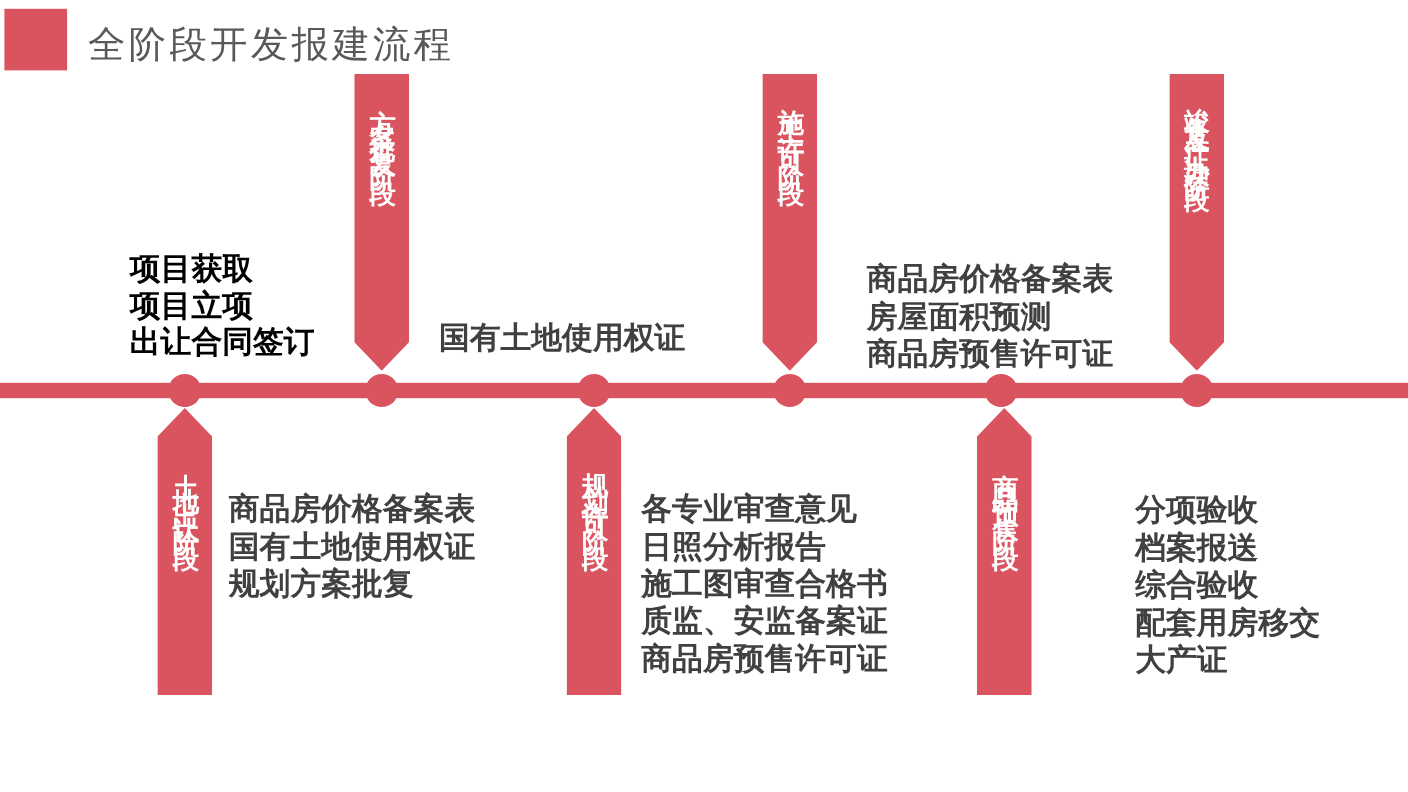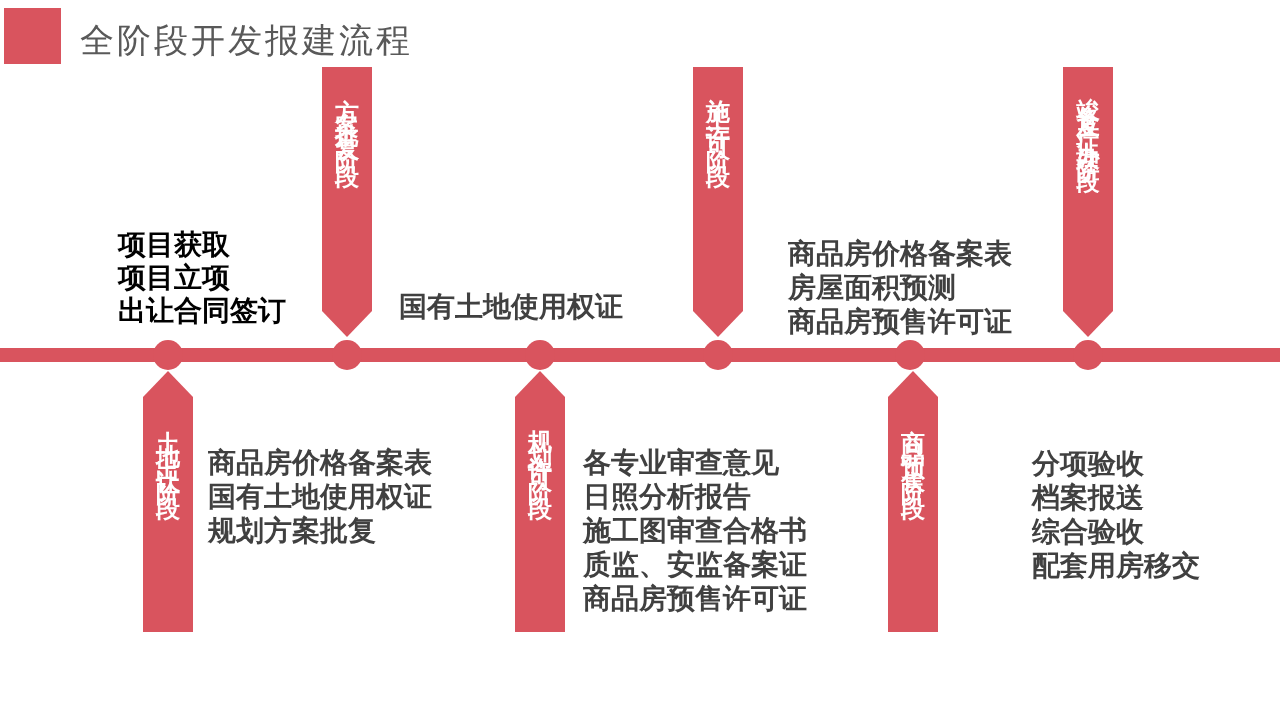--- a/index.html
+++ b/index.html
@@ -163,15 +163,16 @@
     <div>施工图审查合格书</div>
     <div>质监、安监备案证</div>
     <div>商品房预售许可证</div>
   </div>
 
   <div class="note" style="left:1032px; top:447px">
     <div>分项验收</div>
     <div>档案报送</div>
     <div>综合验收</div>
     <div>配套用房移交</div>
+    <div>大产证</div>
   </div>
 
 </div>
 
 </body></html>

